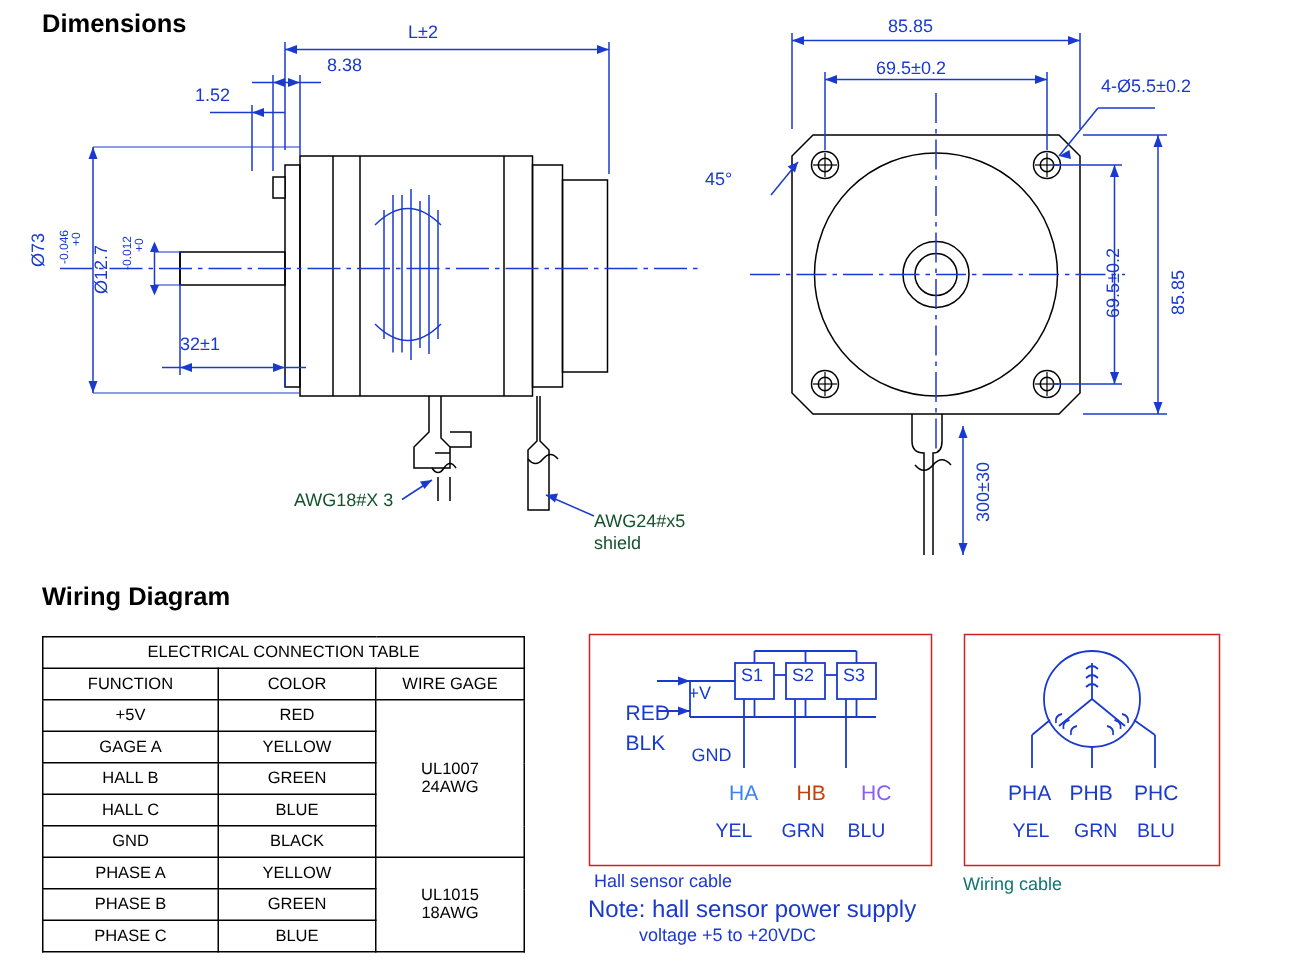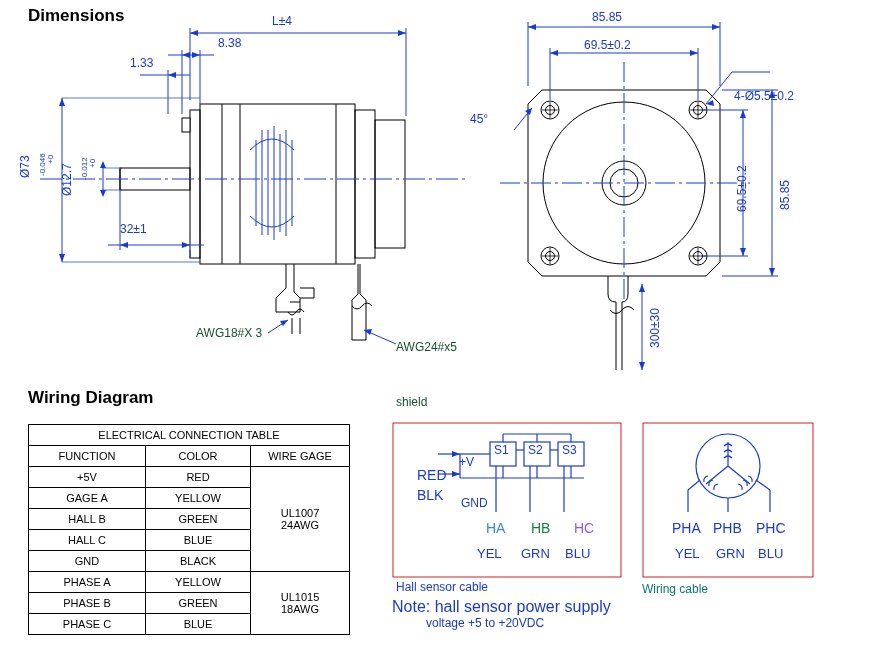--- a/index.html
+++ b/index.html
@@ -130,40 +130,40 @@
     </g>
 
     <g stroke="#1a3acf" stroke-width="1" fill="none">
       <line x1="268" y1="333" x2="288" y2="320"></line>
       <path d="M288 320 l-8 1 l3 5 z" fill="#1a3acf" stroke="none"></path>
       <line x1="396" y1="344" x2="364" y2="330"></line>
       <path d="M364 330 l6 5 l2 -6 z" fill="#1a3acf" stroke="none"></path>
     </g>
   </svg>
 
-  <div class="abs dim" style="left:272px;top:14px;">L±4</div>
+  <div class="abs dim" style="left:272px;top:14px;">L±2</div>
   <div class="abs dim" style="left:218px;top:36px;">8.38</div>
-  <div class="abs dim" style="left:130px;top:56px;">1.33</div>
+  <div class="abs dim" style="left:130px;top:56px;">1.52</div>
   <div class="abs dim" style="left:120px;top:222px;">32±1</div>
 
   <div class="abs" style="left:30px;top:150px;width:30px;height:60px;">
     <div class="abs dim" style="left:-12px;top:28px;transform:rotate(-90deg);transform-origin:left top;">Ø73</div>
     <div class="abs" style="left:16px;top:14px;font-size:8px;color:#1a3acf;transform:rotate(-90deg);transform-origin:left top;white-space:nowrap;">+0</div>
     <div class="abs" style="left:8px;top:26px;font-size:8px;color:#1a3acf;transform:rotate(-90deg);transform-origin:left top;white-space:nowrap;">-0.046</div>
   </div>
 
   <div class="abs" style="left:70px;top:150px;width:30px;height:70px;">
     <div class="abs dim" style="left:-10px;top:46px;transform:rotate(-90deg);transform-origin:left top;">Ø12.7</div>
     <div class="abs" style="left:18px;top:18px;font-size:8px;color:#1a3acf;transform:rotate(-90deg);transform-origin:left top;white-space:nowrap;">+0</div>
     <div class="abs" style="left:10px;top:30px;font-size:8px;color:#1a3acf;transform:rotate(-90deg);transform-origin:left top;white-space:nowrap;">-0.012</div>
   </div>
 
   <div class="abs lbl" style="left:196px;top:326px;">AWG18#X 3</div>
   <div class="abs lbl" style="left:396px;top:340px;">AWG24#x5</div>
-  <div class="abs lbl" style="left:396px;top:355px;margin-top:40px;">shield</div>
+  <div class="abs lbl" style="left:396px;top:355px;">shield</div>
 
   <svg class="abs" style="left:470px;top:0px;" width="402" height="380">
     <g stroke="#000" fill="none" stroke-width="1">
 
       <path d="M58 104 L72 90 L236 90 L250 104 L250 262 L236 276 L72 276 L58 262 Z"></path>
 
       <circle cx="154" cy="183" r="81"></circle>
 
       <circle cx="154" cy="183" r="22"></circle>
       <circle cx="154" cy="183" r="14"></circle>
@@ -232,21 +232,21 @@
       <path d="M302 276 l-3 -8 l6 0 z" fill="#1a3acf" stroke="none"></path>
 
       <line x1="172" y1="284" x2="172" y2="370"></line>
       <path d="M172 284 l-3 8 l6 0 z" fill="#1a3acf" stroke="none"></path>
       <path d="M172 370 l-3 -8 l6 0 z" fill="#1a3acf" stroke="none"></path>
     </g>
   </svg>
 
   <div class="abs dim" style="left:592px;top:10px;">85.85</div>
   <div class="abs dim" style="left:584px;top:38px;">69.5±0.2</div>
-  <div class="abs dim" style="left:734px;top:50px;margin-top:39px;">4-Ø5.5±0.2</div>
+  <div class="abs dim" style="left:734px;top:50px;">4-Ø5.5±0.2</div>
   <div class="abs dim" style="left:470px;top:112px;">45°</div>
   <div class="abs dim" style="left:735px;top:212px;transform:rotate(-90deg);transform-origin:left top;">69.5±0.2</div>
   <div class="abs dim" style="left:778px;top:210px;transform:rotate(-90deg);transform-origin:left top;">85.85</div>
   <div class="abs dim" style="left:648px;top:348px;transform:rotate(-90deg);transform-origin:left top;">300±30</div>
 
   <table class="ect">
     <tbody>
         <tr>
       <td class="hdr" colspan="3">ELECTRICAL CONNECTION TABLE</td>
     </tr>
@@ -337,21 +337,21 @@
   <div class="abs" style="left:417px;top:467px;font-size:14px;color:#1a3acf;">RED</div>
   <div class="abs" style="left:417px;top:487px;font-size:14px;color:#1a3acf;">BLK</div>
   <div class="abs" style="left:459px;top:455px;font-size:12px;color:#1a3acf;">+V</div>
   <div class="abs" style="left:461px;top:496px;font-size:12px;color:#1a3acf;">GND</div>
 
   <div class="abs" style="left:494px;top:443px;font-size:12px;color:#1a3acf;">S1</div>
   <div class="abs" style="left:528px;top:443px;font-size:12px;color:#1a3acf;">S2</div>
   <div class="abs" style="left:562px;top:443px;font-size:12px;color:#1a3acf;">S3</div>
 
   <div class="abs" style="left:486px;top:520px;font-size:14px;color:#3b82f6;">HA</div>
-  <div class="abs" style="left:531px;top:520px;font-size:14px;color:#15803d;">HB</div>
+  <div class="abs" style="left:531px;top:520px;font-size:14px;color:#c2410c;">HB</div>
   <div class="abs" style="left:574px;top:520px;font-size:14px;color:#8b5cf6;">HC</div>
 
   <div class="abs" style="left:477px;top:546px;font-size:13px;color:#1a3acf;">YEL</div>
   <div class="abs" style="left:521px;top:546px;font-size:13px;color:#1a3acf;">GRN</div>
   <div class="abs" style="left:565px;top:546px;font-size:13px;color:#1a3acf;">BLU</div>
 
   <div class="abs" style="left:396px;top:580px;font-size:12px;color:#1a3acf;">Hall sensor cable</div>
   <div class="abs" style="left:392px;top:598px;font-size:16px;color:#1a3acf;">Note: hall sensor power supply</div>
   <div class="abs" style="left:426px;top:616px;font-size:12px;color:#1a3acf;">voltage +5 to +20VDC</div>
 

